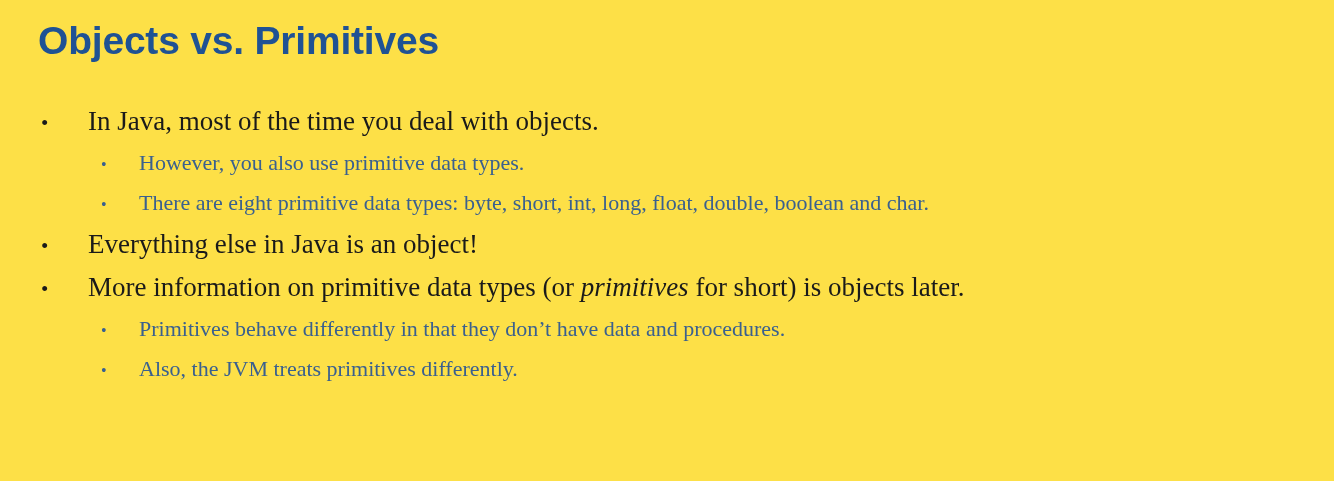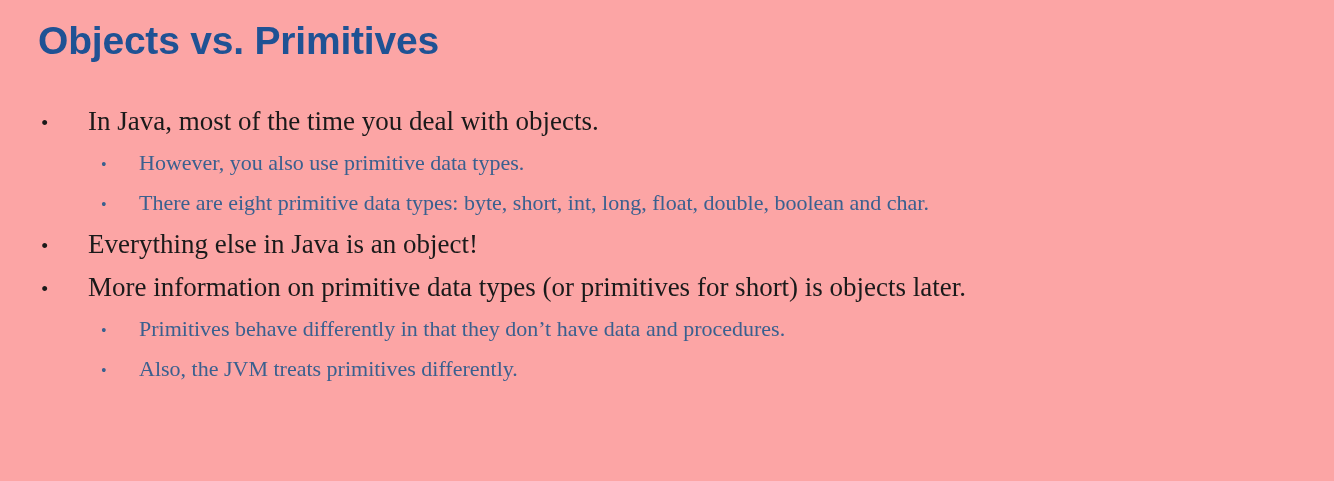--- a/index.html
+++ b/index.html
@@ -4,21 +4,21 @@
 <style>
   html, body {
     margin: 0;
     padding: 0;
     background: #ffffff;
   }
   #slide {
     position: relative;
     width: 1334px;
     height: 481px;
-    background: #fca5a5;
+    background: #fde047;
     overflow: hidden;
     font-family: "Liberation Serif", "DejaVu Serif", serif;
   }
 
   
   #slide-title {
     position: absolute;
     left: 38px;
     top: 18px;
     font-family: "Liberation Sans", "DejaVu Sans", sans-serif;
@@ -76,20 +76,21 @@
     font-size: 16px;
     line-height: 38px;
     color: #3A608F;
   }
   .lvl2 .text {
     flex: 1 1 auto;
     white-space: nowrap;
   }
 
   .em-italic {
+    font-style: italic;
   }
 </style>
 </head>
 <body>
 
 <div id="slide">
 
   <div id="slide-title">Objects vs. Primitives</div>
 
   <div id="body-list">

